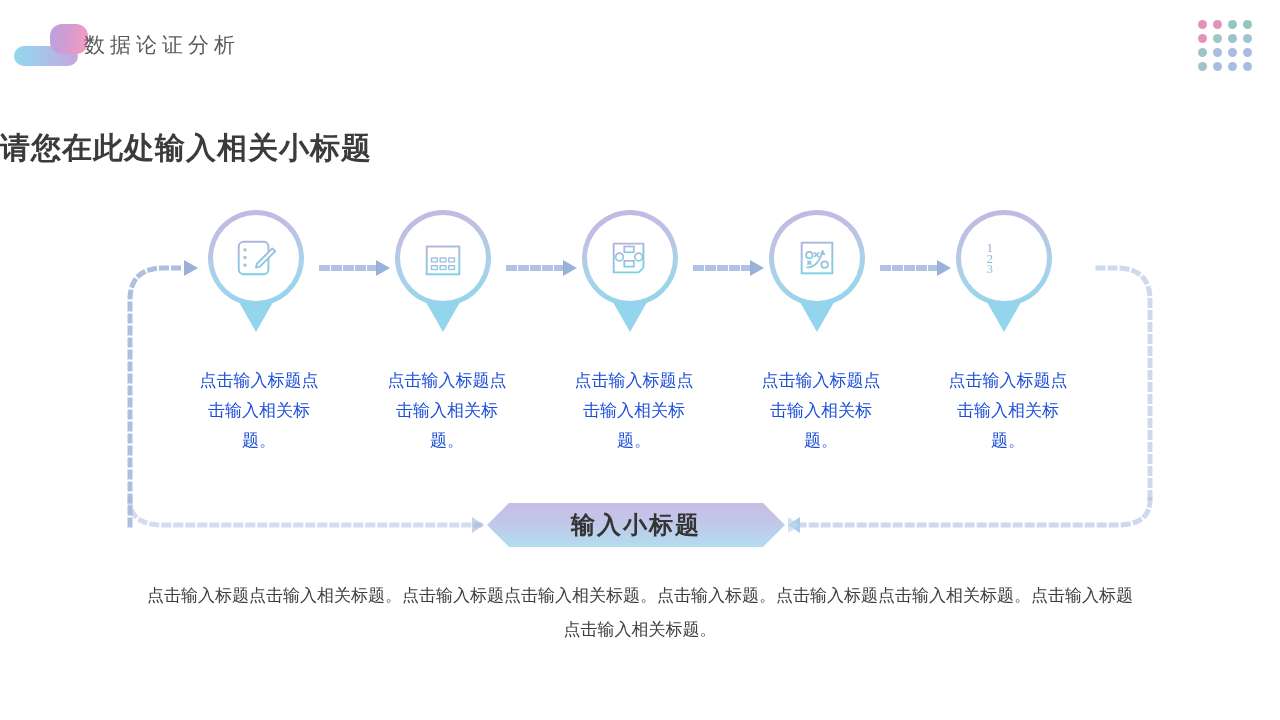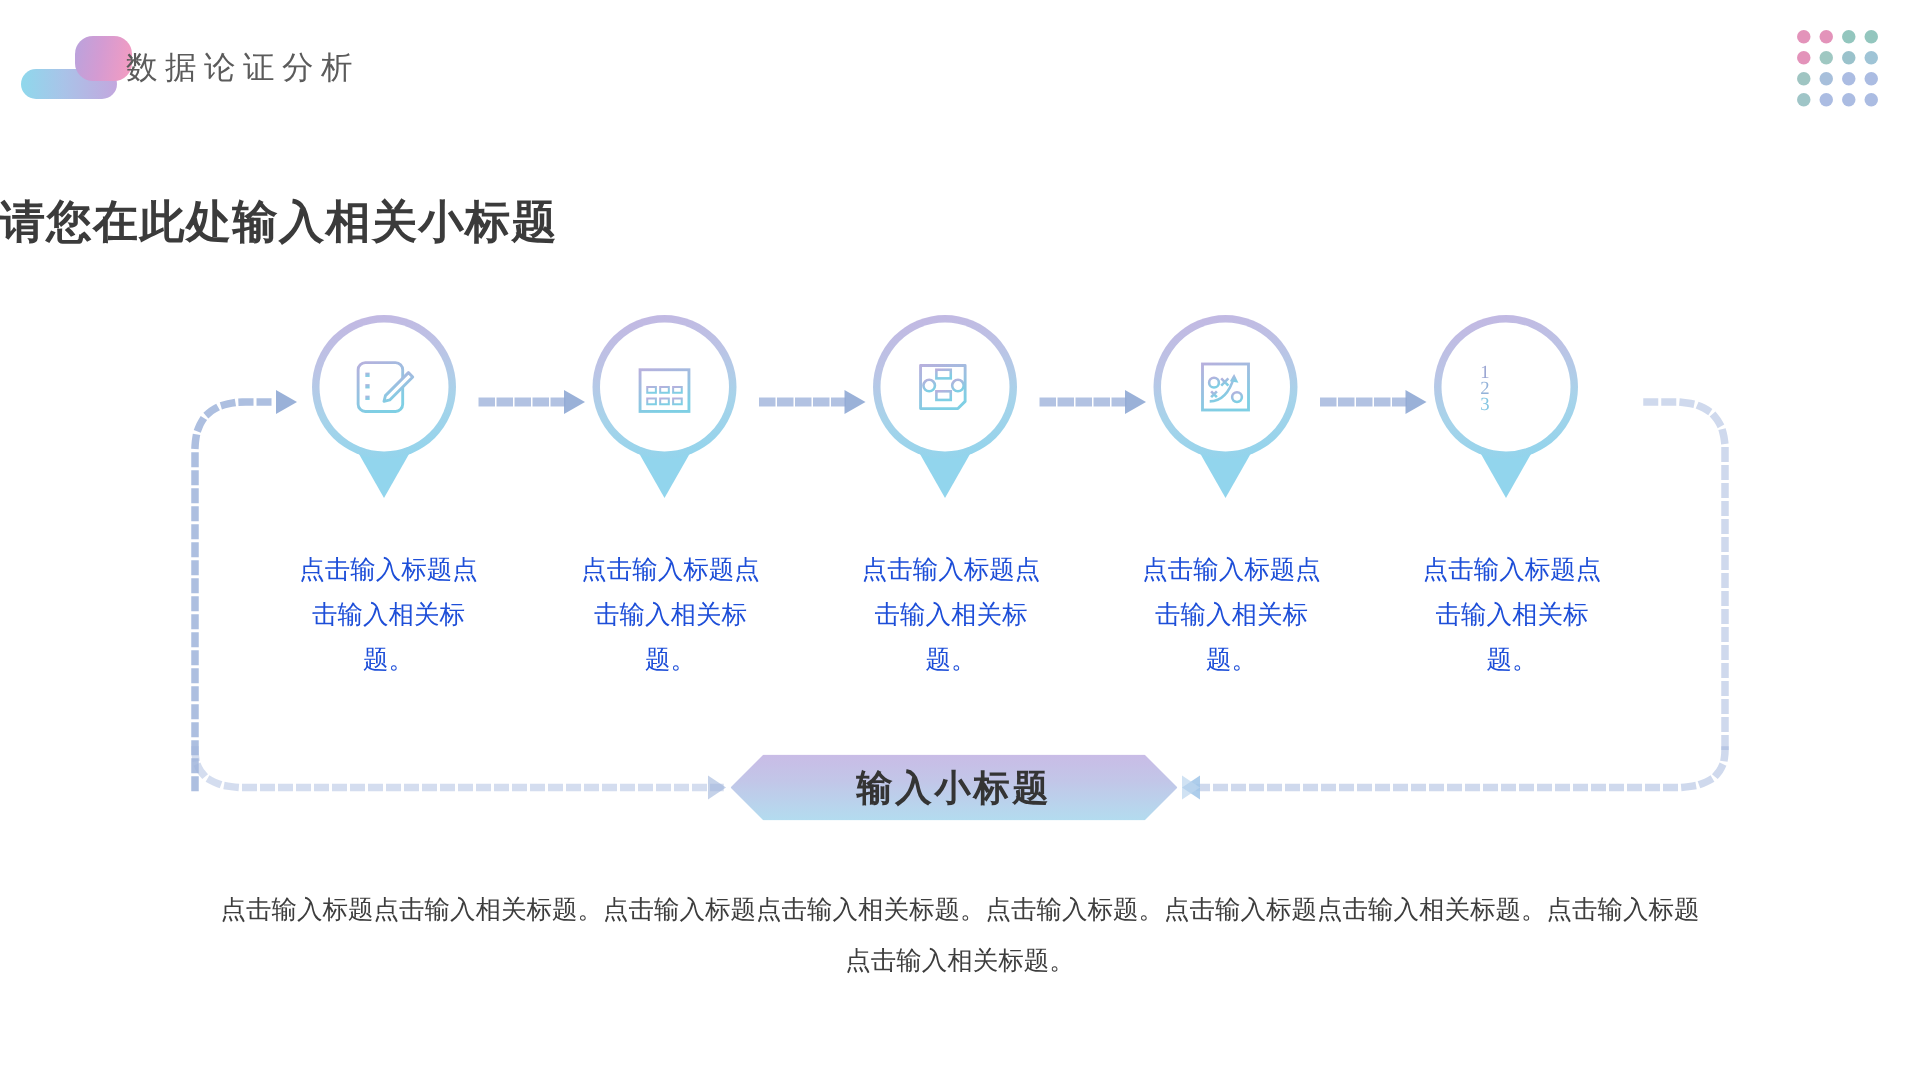--- a/index.html
+++ b/index.html
@@ -188,21 +188,21 @@
     font-size: 24px;
     font-weight: bold;
     color: #343434;
     letter-spacing: 2px;
   }
 
   
   .paragraph {
     position: absolute;
     left: 140px;
-    top: 590px;
+    top: 578px;
     width: 1000px;
     text-align: center;
     font-size: 17px;
     line-height: 34px;
     color: #3d3d3d;
     font-family: "DejaVu Serif", "Liberation Serif", serif;
   }
 </style>
 </head>
 <body>

